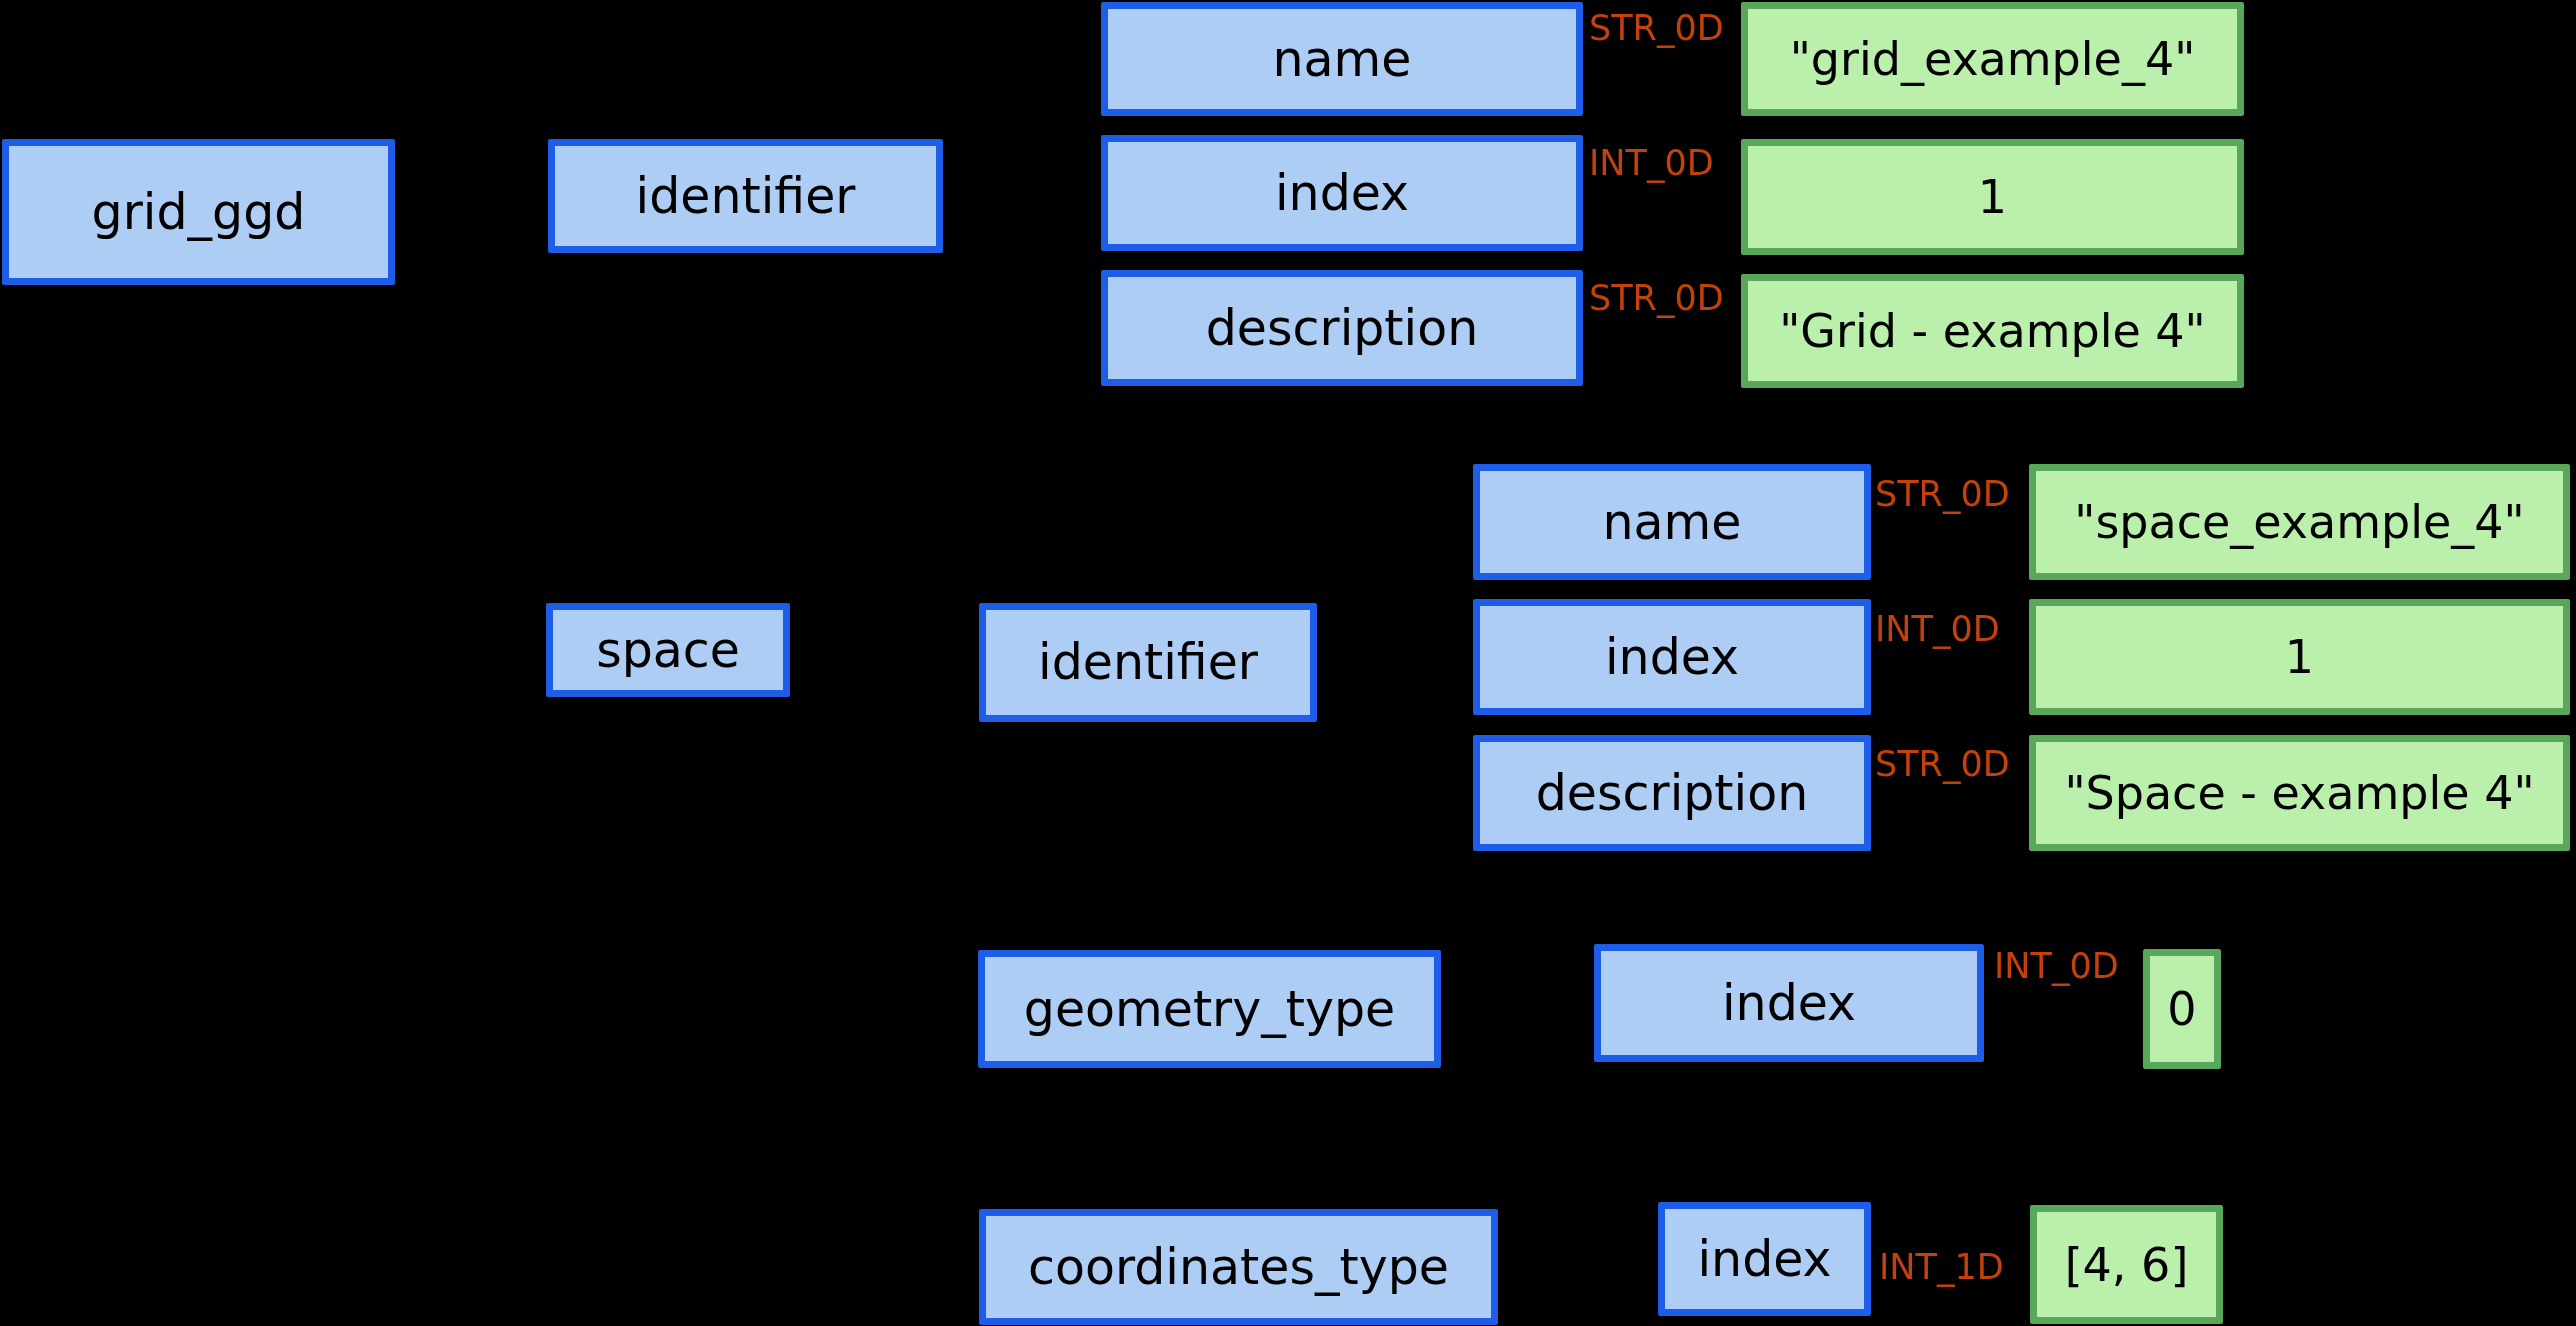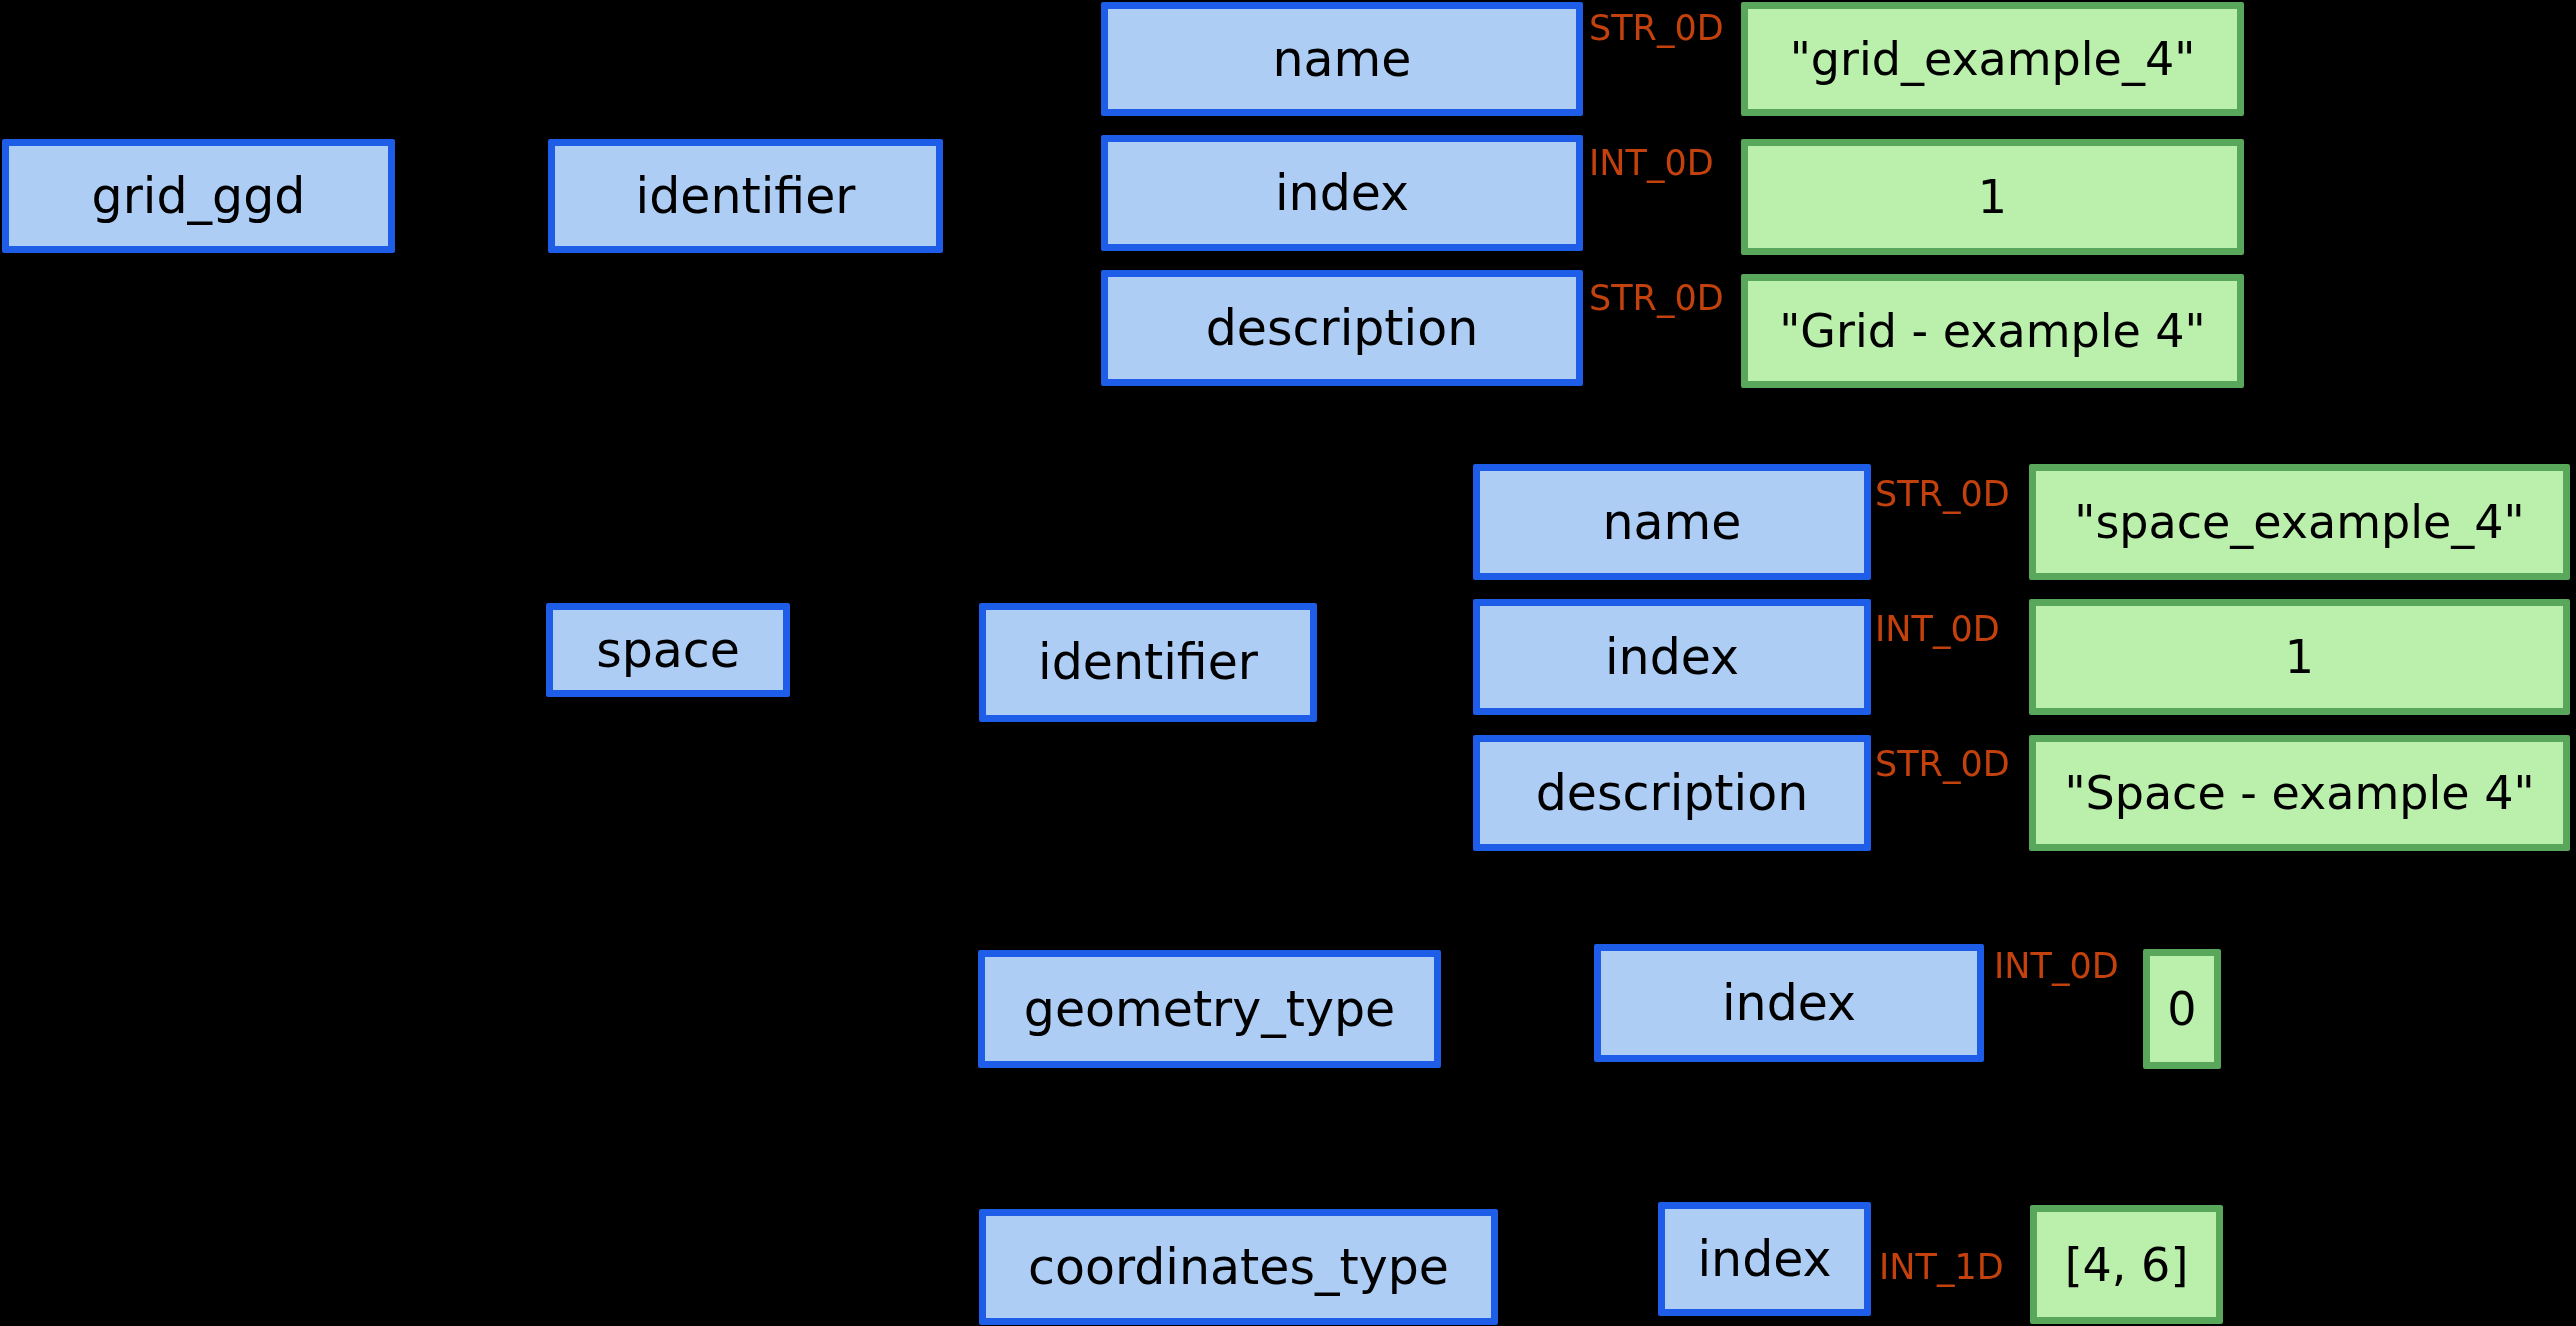--- a/index.html
+++ b/index.html
@@ -42,21 +42,21 @@
     font-size: 35px;
     line-height: 1.15;
     white-space: nowrap;
   }
 </style>
 </head>
 <body>
 
 <div id="canvas">
 
-  <div class="node struct" style="left:2px;top:139px;width:393px;height:114px">grid_ggd</div>
+  <div class="node struct" style="left:2px;top:139px;width:393px;height:146px">grid_ggd</div>
 
   <div class="node struct" style="left:548px;top:139px;width:395px;height:114px">identifier</div>
 
   <div class="node struct" style="left:1101px;top:2px;width:482px;height:114px">name</div>
   <div class="elabel" style="left:1589px;top:7.8px">STR_0D</div>
   <div class="node value" style="left:1741px;top:2px;width:503px;height:114px">"grid_example_4"</div>
 
   <div class="node struct" style="left:1101px;top:135px;width:482px;height:116px">index</div>
   <div class="elabel" style="left:1589px;top:143px">INT_0D</div>
   <div class="node value" style="left:1741px;top:139px;width:503px;height:116px">1</div>

